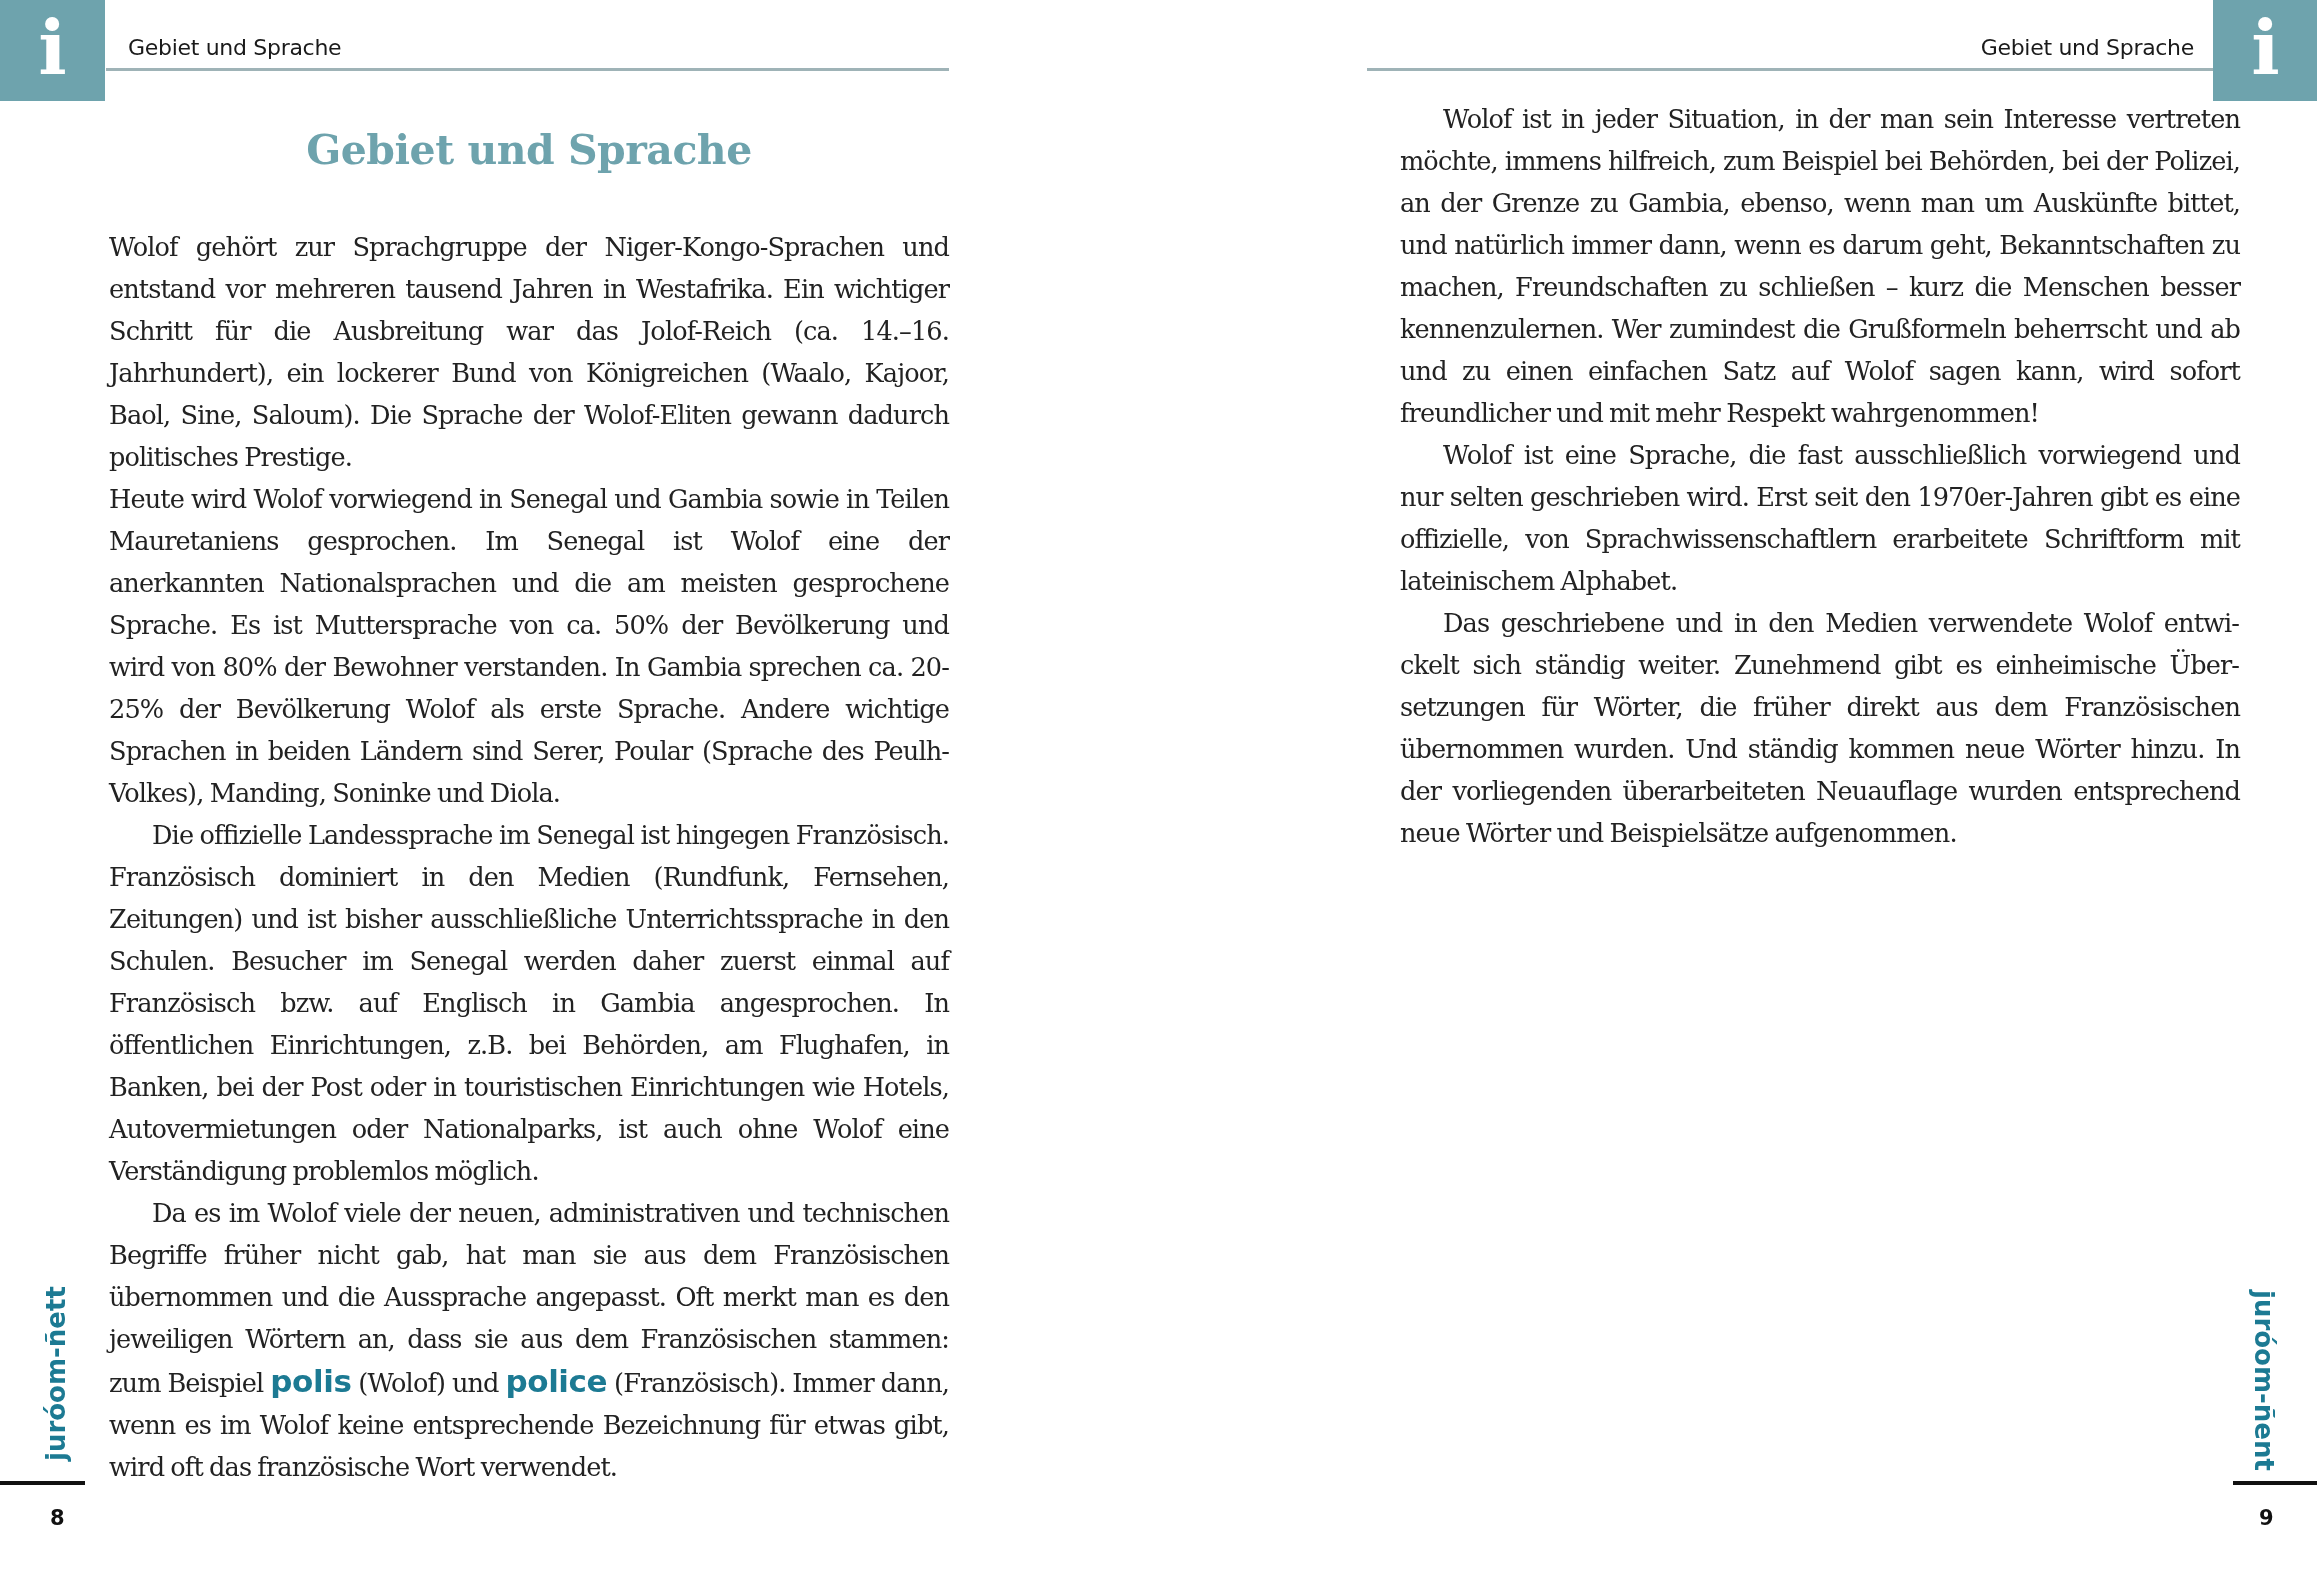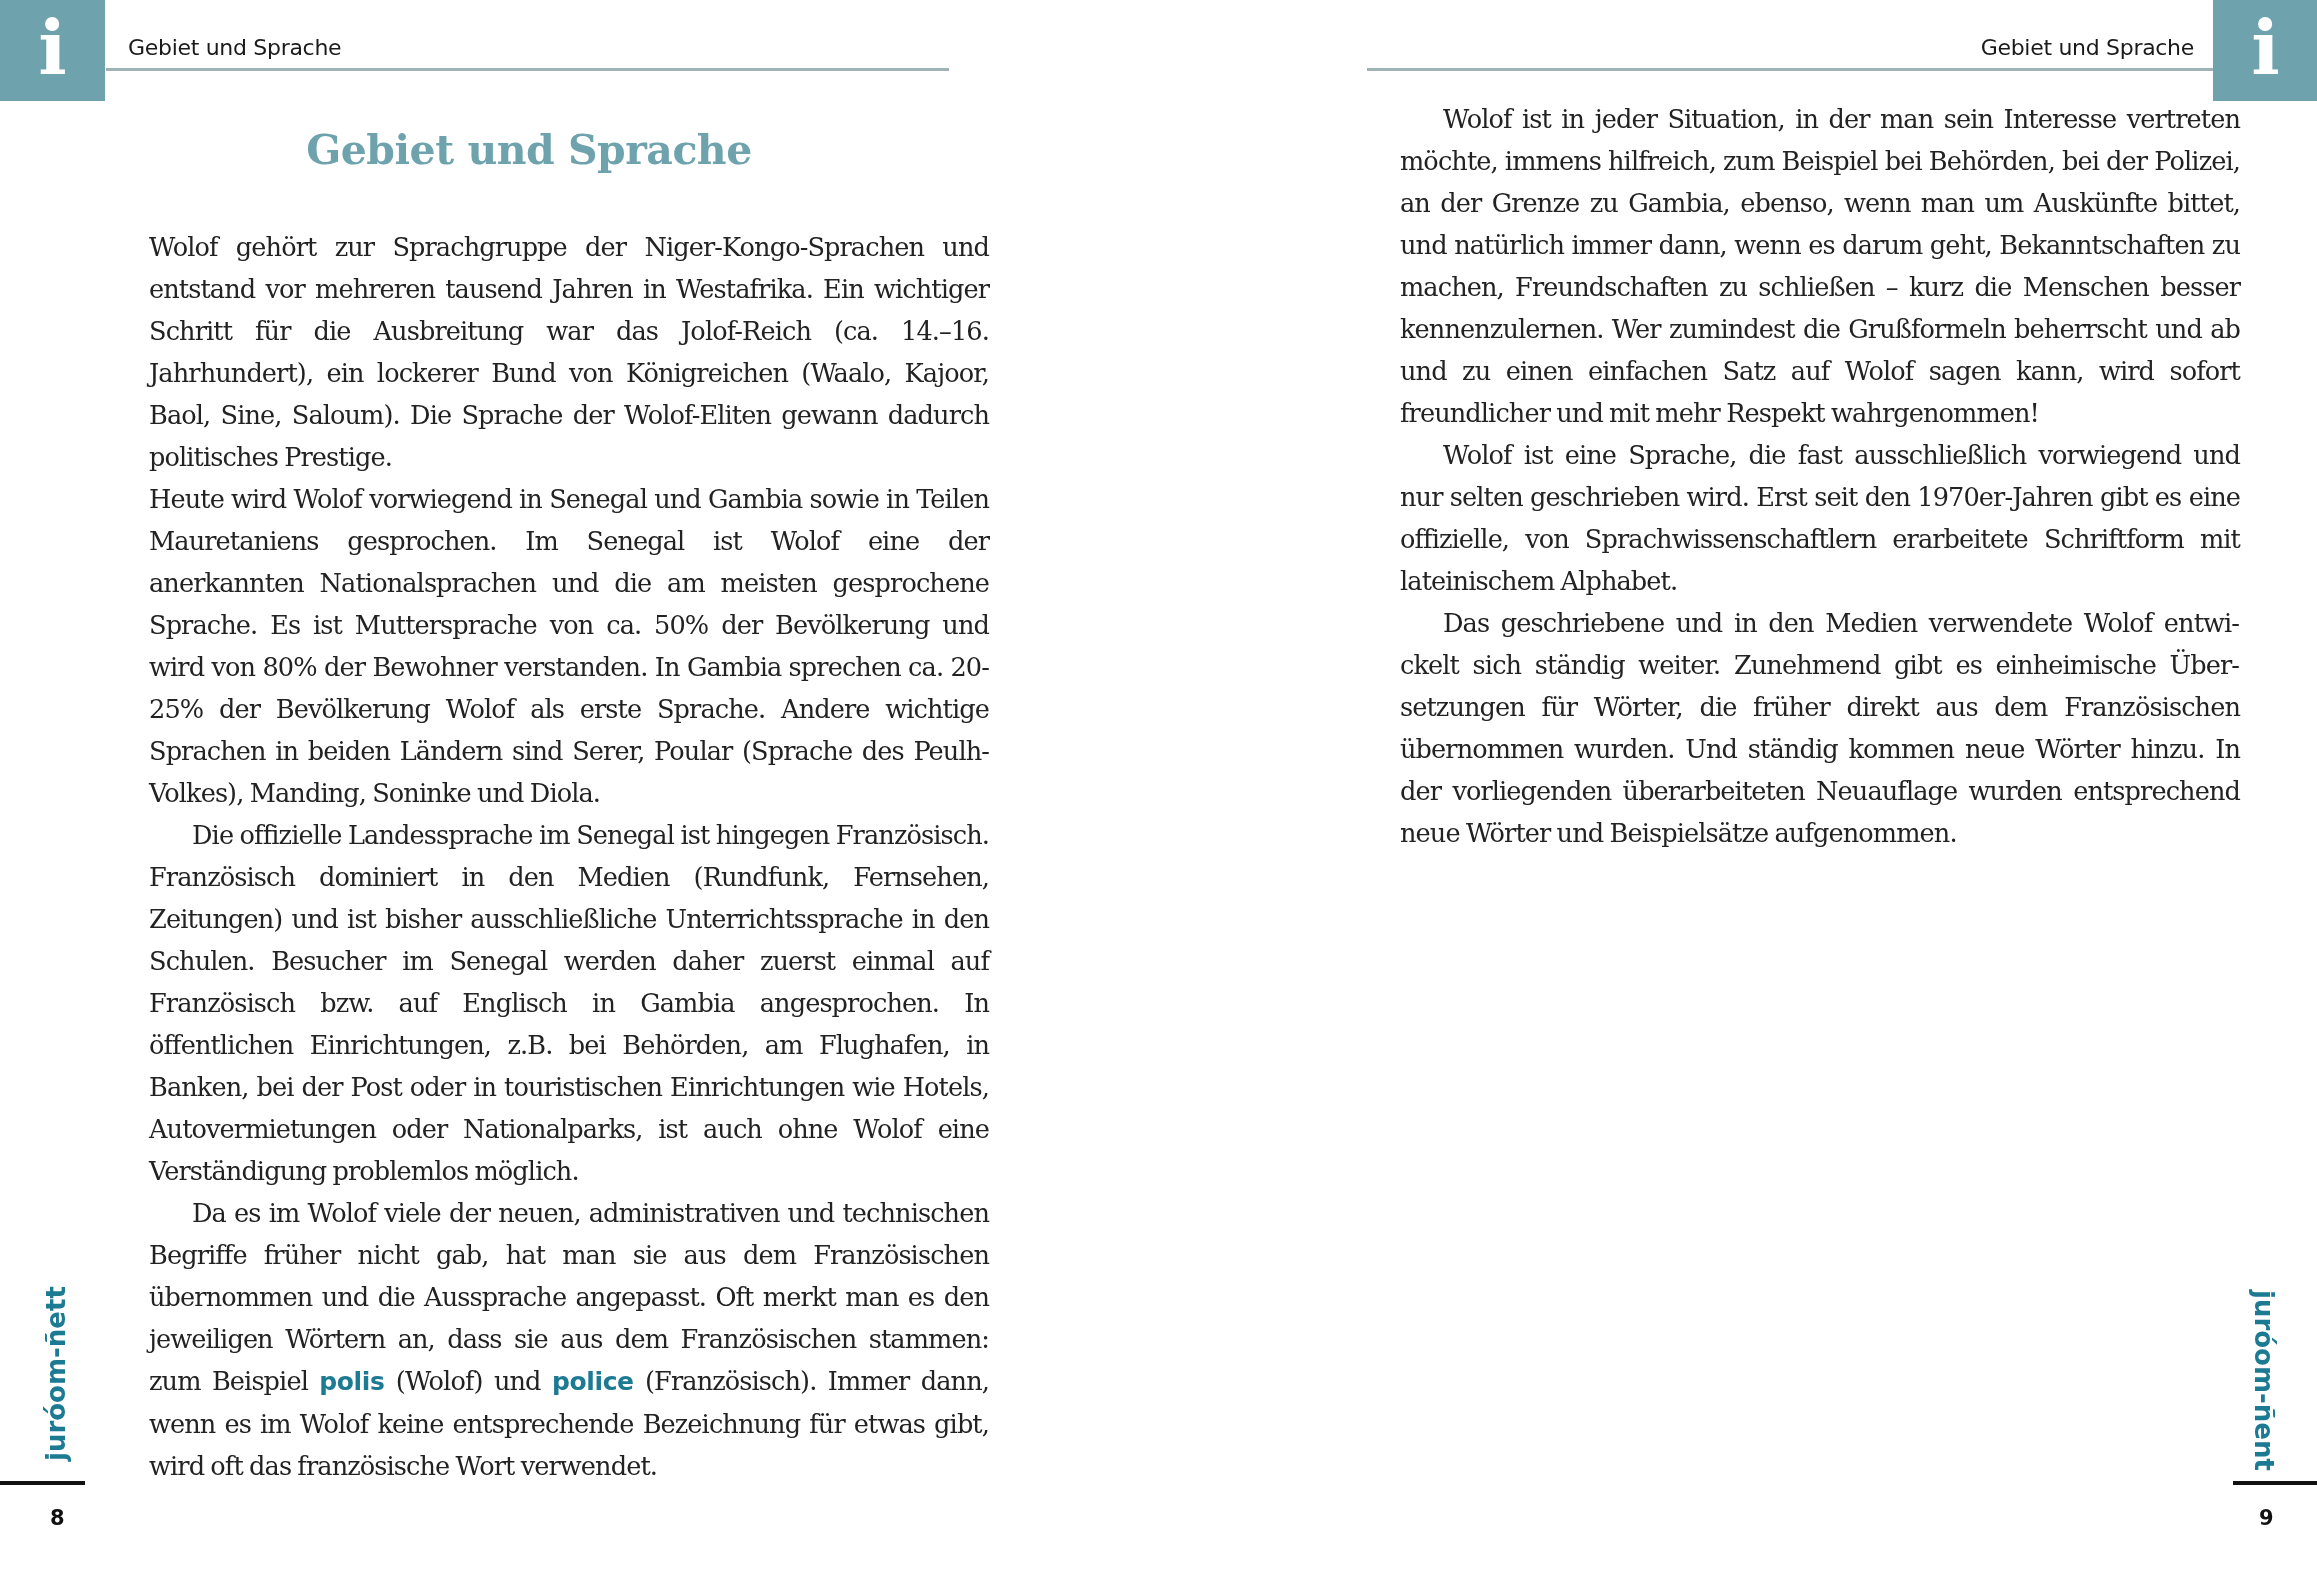--- a/index.html
+++ b/index.html
@@ -87,33 +87,33 @@
     position: absolute;
     font-family: "DejaVu Serif", serif;
     font-size: 25.6px;
     line-height: 42px;
     color: #222222;
     text-align: justify;
     hyphens: manual;
     letter-spacing: -0.9px;
     word-spacing: -1px;
   }
-  .page-left .body-text { left: 109px; top: 226px; width: 840px; margin-left: 40px; }
+  .page-left .body-text { left: 109px; top: 226px; width: 840px; }
   .page-right .body-text { left: 210px; top: 98px; width: 840px; margin-left: 31px; }
   .body-text p {
     margin: 0;
   }
   .body-text p.indent {
     text-indent: 43px;
   }
   .term {
     font-family: "DejaVu Sans", sans-serif;
     font-weight: bold;
     color: #1c7a93;
-    font-size: 25px;
+    font-size: 31px;
     letter-spacing: -0.4px;
   }
 
   
   .side-label {
     position: absolute;
     font-family: "DejaVu Sans", sans-serif;
     font-weight: bold;
     font-size: 26px;
     color: #1c7a93;

